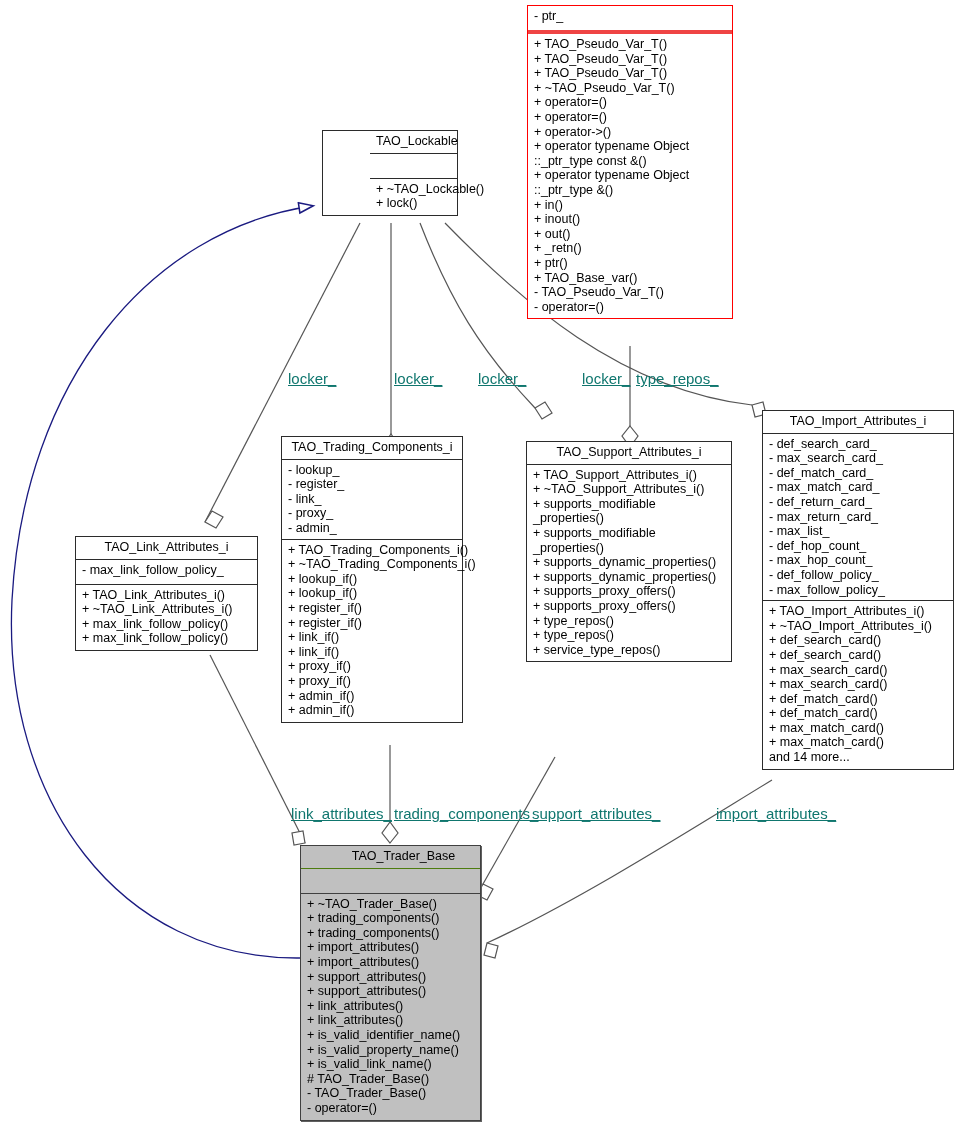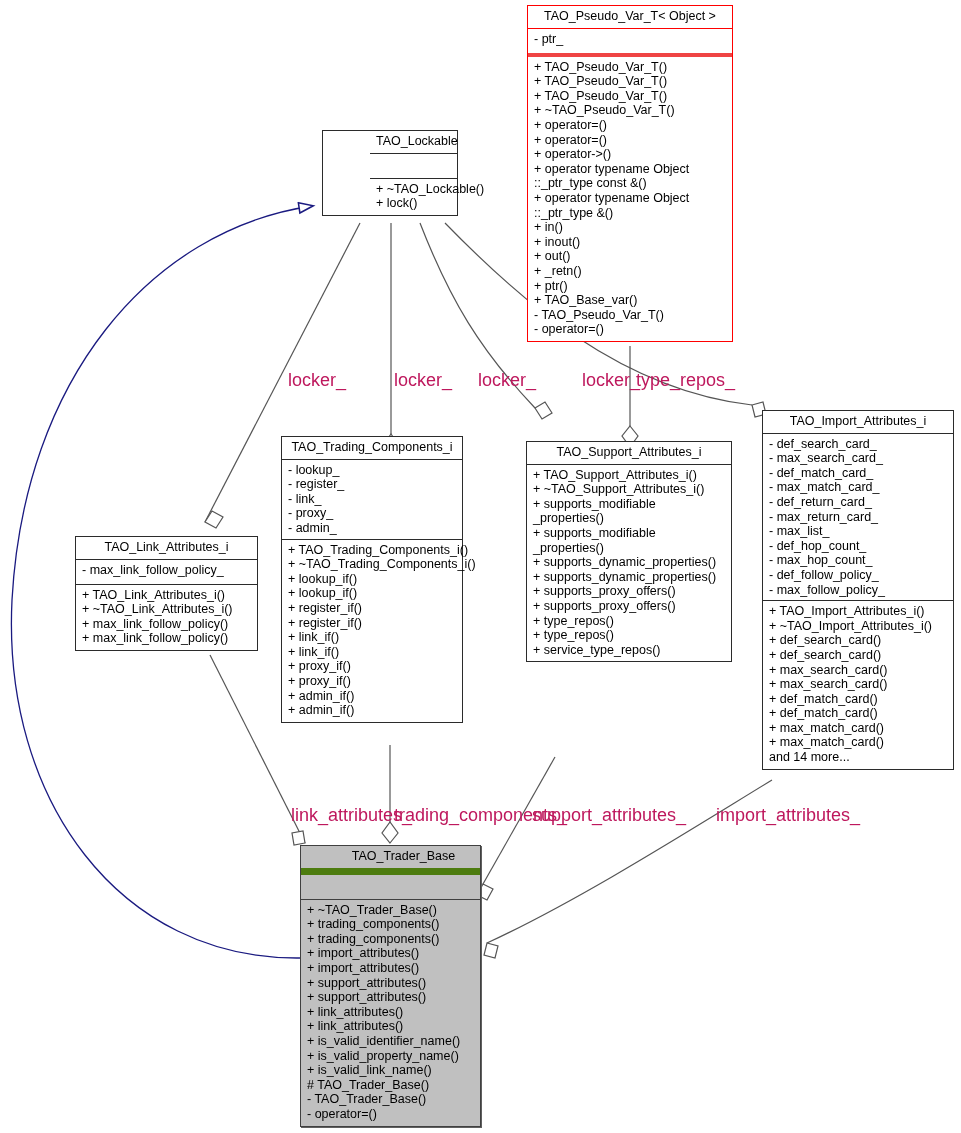--- a/index.html
+++ b/index.html
@@ -45,21 +45,21 @@
     text-align: center;
     padding: 3px 6px 4px 6px;
     border-bottom: 1px solid #2b2b2b;
     white-space: nowrap;
     font-size: 12.5px;
   }
   .uml-box.highlight > .uml-title {
     border-bottom: 1px solid #ff0000;
   }
   .uml-box.filled > .uml-title {
-    border-bottom: 7px solid #4d7c0f;
+    border-bottom: 1px solid #4d7c0f;
     padding-left: 32px;
   }
   .uml-attrs {
     padding: 3px 5px 3px 6px;
     border-bottom: 1px solid #2b2b2b;
     min-height: 18px;
   }
   .uml-box.highlight > .uml-attrs {
     border-bottom: 4px solid #ef4444;
   }
@@ -67,25 +67,26 @@
     border-bottom: 1px solid #404040;
   }
   .uml-ops {
     padding: 3px 5px 4px 6px;
   }
   .uml-line {
     white-space: nowrap;
   }
   .edge-label {
     position: absolute;
-    font-size: 18px;
-    color: #be185d;
+    font-size: 15px;
+    color: #0f766e;
     white-space: nowrap;
     z-index: 4;
     background: transparent;
+    text-decoration: underline;
   }
 </style>
 </head>
 <body>
 
 <div id="canvas">
 
   <svg class="edges" viewBox="0 0 961 1133">
     <defs>
       <marker id="arrow-inherit" markerWidth="14" markerHeight="14" refX="11" refY="5" orient="auto">
@@ -117,21 +118,20 @@
     <path d="M390,843 l8,-10 l-8,-11 l-8,11 z" fill="#ffffff" stroke="#555555" stroke-width="1.2"></path>
 
     <path d="M555,757 L483,884" fill="none" stroke="#555555" stroke-width="1.2"></path>
     <path d="M483,884 l10,5 l-6,11 l-10,-5 z" fill="#ffffff" stroke="#555555" stroke-width="1.2"></path>
 
     <path d="M772,780 C690,830 580,900 487,943" fill="none" stroke="#555555" stroke-width="1.2"></path>
     <path d="M487,943 l11,3 l-3,12 l-11,-3 z" fill="#ffffff" stroke="#555555" stroke-width="1.2"></path>
   </svg>
 
   <div class="uml-box highlight" style="left:527px; top:5px; width:206px;">
-    <div class="uml-title">TAO_Pseudo_Var_T&lt; Object &gt;</div>
     <div class="uml-attrs">
       <div class="uml-line">- ptr_</div>
     </div>
     <div class="uml-ops">
       <div class="uml-line">+ TAO_Pseudo_Var_T()</div>
       <div class="uml-line">+ TAO_Pseudo_Var_T()</div>
       <div class="uml-line">+ TAO_Pseudo_Var_T()</div>
       <div class="uml-line">+ ~TAO_Pseudo_Var_T()</div>
       <div class="uml-line">+ operator=()</div>
       <div class="uml-line">+ operator=()</div>

